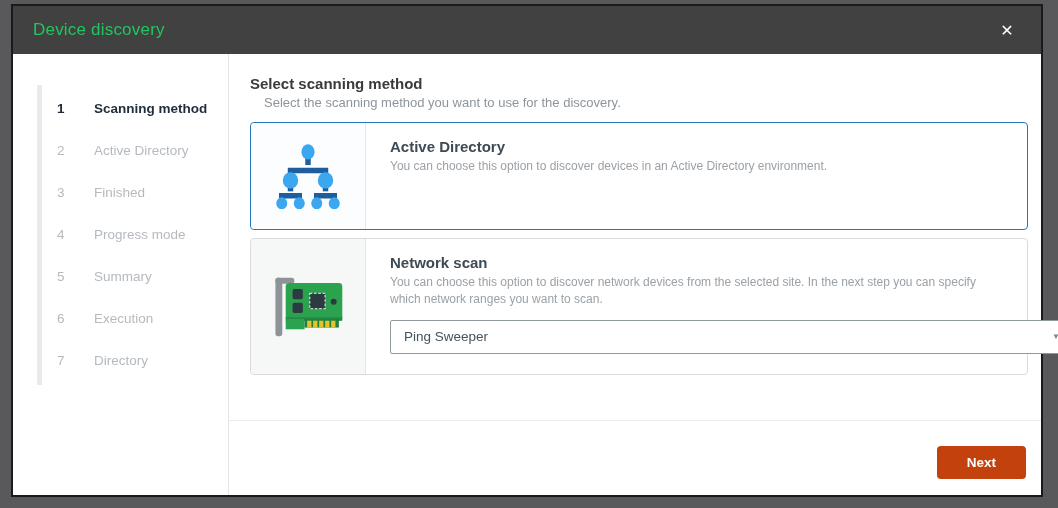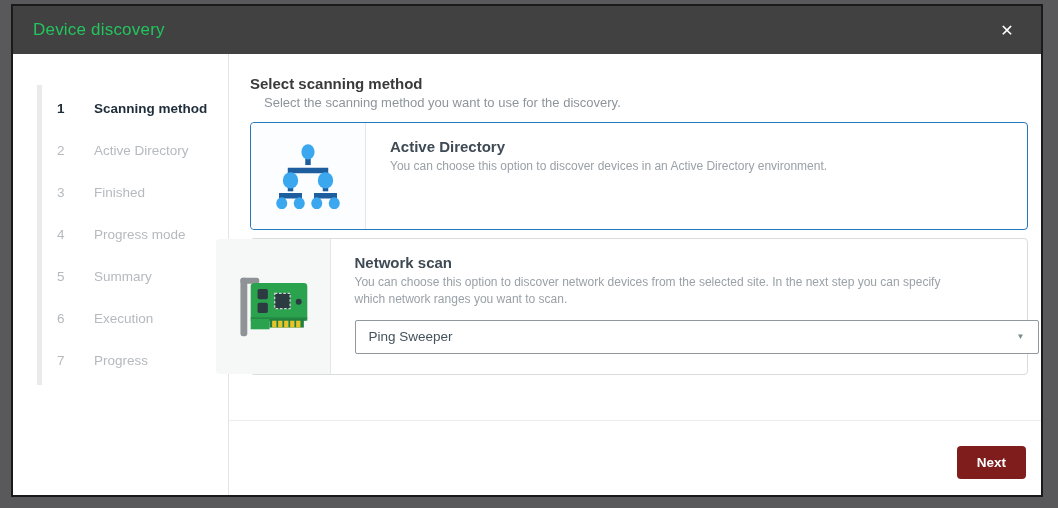--- a/index.html
+++ b/index.html
@@ -30,21 +30,21 @@
   .step { height:42px; display:flex; align-items:center; font-size:13.5px; color:#b5babf; cursor:pointer; }
   .step .num { margin-left:44px; width:13px; }
   .step .lbl { margin-left:24px; white-space:nowrap; }
   .step.active { color:#1f2d3a; font-weight:700; }
   
   .main { flex:1; position:relative; }
   .section-title { position:absolute; left:21px; top:21px; font-size:15px; font-weight:700; color:#3a3a3a; }
   .section-sub { position:absolute; left:35px; top:41px; font-size:13px; color:#8d959b; }
   .card { position:absolute; left:21px; width:778px; display:flex; border-radius:4px; background:#fff; }
   .card.sel  { top:68px;  height:108px; border:1px solid #2478bd; }
-  .card.unsel{ top:184px; height:137px; border:1px solid #d9dbdd;justify-content:center; }
+  .card.unsel{ top:184px; height:137px; border:1px solid #d9dbdd; }
   .icon-cell {
     width:115px; flex:none; border-right:1px solid #e3e5e6;
     display:flex; align-items:center; justify-content:center;
     border-radius:4px 0 0 4px;
   }
   .card.sel  .icon-cell { background:#fbfdff; }
   .card.unsel .icon-cell { background:#f6f7f7; }
   .card-text { flex:1; padding:15px 24px; }
   .card-title { font-size:15px; font-weight:700; color:#3e4a54; }
   .card-desc { font-size:12px; color:#9aa1a7; margin-top:3px; line-height:1.45; max-width:605px; }
@@ -53,22 +53,22 @@
     border:1px solid #90999c; border-radius:2px;
     display:flex; align-items:center; justify-content:space-between;
     padding:0 13px; cursor:pointer;
   }
   .dropdown .value { font-size:13.5px; color:#44535b; }
   .dropdown .caret { font-size:8px; color:#7a898c; }
   
   .dlg-footer { position:absolute; left:0; right:0; top:366px; bottom:0; border-top:1px solid #ececec; }
   .next-btn {
     position:absolute; right:15px; top:25px;
-    background:#7f1d1d; color:#fff; border:none; border-radius:4px;
-    padding:9px 20px; font-size:13.5px; font-weight:700;
+    background:#c2410c; color:#fff; border:none; border-radius:4px;
+    padding:9px 30px; font-size:13.5px; font-weight:700;
     font-family:"Liberation Sans", sans-serif; cursor:pointer;
   }
 </style>
 </head>
 <body>
 
 <div class="screen">
   <div class="modal">
 
     <div class="dlg-header">
@@ -102,21 +102,21 @@
           <li class="step">
             <span class="num">5</span>
             <span class="lbl">Summary</span>
           </li>
           <li class="step">
             <span class="num">6</span>
             <span class="lbl">Execution</span>
           </li>
           <li class="step">
             <span class="num">7</span>
-            <span class="lbl">Progress</span>
+            <span class="lbl">Directory</span>
           </li>
         </ul>
       </div>
 
       <div class="main">
         <div class="section-title">Select scanning method</div>
         <div class="section-sub">Select the scanning method you want to use for the discovery.</div>
 
         <div class="card sel">
           <div class="icon-cell">

